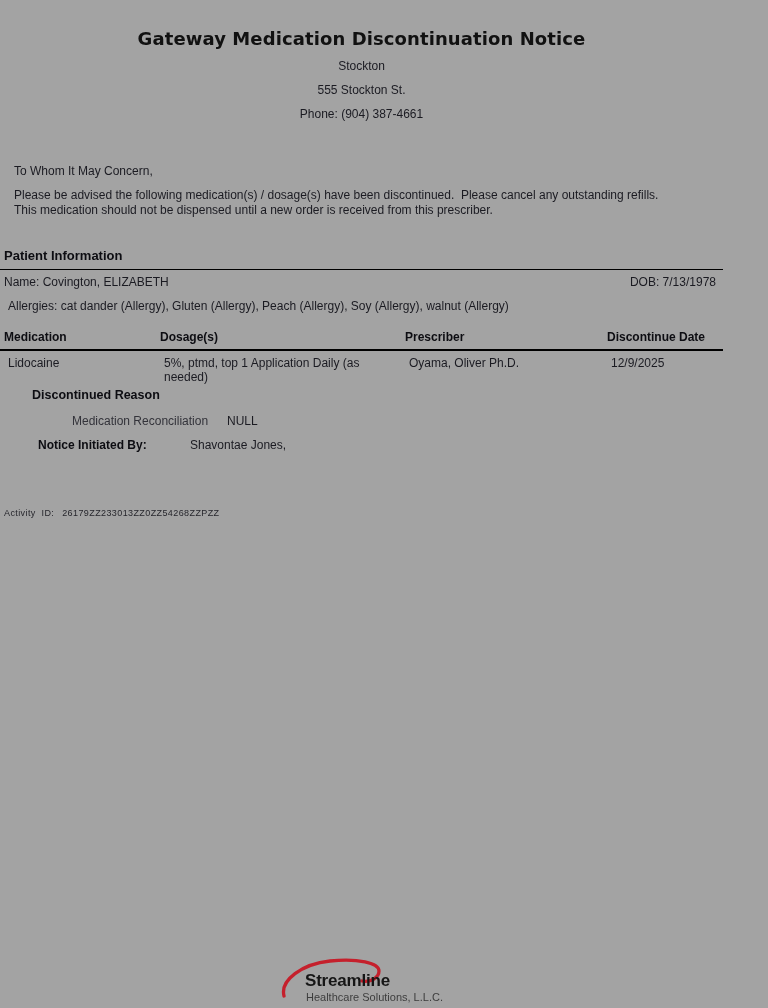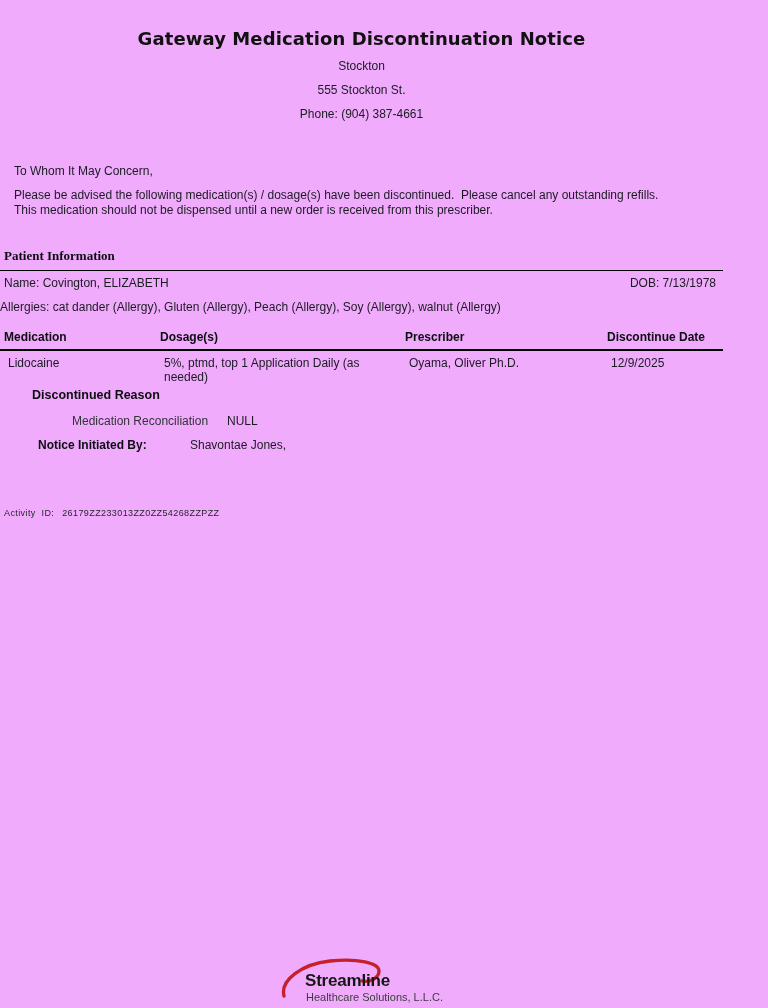--- a/index.html
+++ b/index.html
@@ -1,36 +1,36 @@
 <!DOCTYPE html>
 <html><head>
 <meta charset="utf-8">
 <style>
   * { margin:0; padding:0; box-sizing:border-box; }
   html,body { background:#ffffff; }
   body { width:768px; height:1008px; font-family:"Liberation Sans", sans-serif; color:#1b1b22; }
-  .page { position:relative; width:768px; height:1008px; background:#f0abfc; overflow:hidden; }
+  .page { position:relative; width:768px; height:1008px; background:#a3a3a3; overflow:hidden; }
 
   
   .header { position:absolute; top:28px; left:0; width:723px; text-align:center; }
   .doc-title { font-family:"DejaVu Sans", sans-serif; font-weight:700; font-size:18px; line-height:22px; color:#111; letter-spacing:0.1px; }
   .header-line { font-size:12px; line-height:14px; margin-top:10px; color:#1b1b22; }
   .doc-title + .header-line { margin-top:9px; }
 
   
   .letter { position:absolute; top:164px; left:14px; width:655px; }
   .salutation { font-size:12px; line-height:15px; }
   .letter-body { margin-top:9px; font-size:12px; line-height:15px; white-space:pre-wrap; }
 
   
   .patient { position:absolute; top:248px; left:0; width:723px; }
-  .section-title { font-size:13px; font-weight:700; color:#0d0d12; padding-left:4px;font-family:Liberation Serif, serif; }
+  .section-title { font-size:13px; font-weight:700; color:#0d0d12; padding-left:4px; }
   .patient .section-title { border-bottom:1px solid #000; padding-bottom:6px; }
   .name-row { display:flex; justify-content:space-between; margin-top:5px; padding:0 7px 0 4px; font-size:12px; line-height:15px; }
-  .allergies-row { margin-top:9px; padding-left:0; font-size:12px; line-height:15px; }
+  .allergies-row { margin-top:9px; padding-left:8px; font-size:12px; line-height:15px; }
 
   
   .med-table { position:absolute; top:330px; left:0; width:723px; font-size:12px; }
   .t-head { display:grid; grid-template-columns:156px 245px 202px auto; padding:0 0 5px 4px; border-bottom:2px solid #000; font-weight:700; color:#0d0d12; }
   .t-row  { display:grid; grid-template-columns:156px 245px 202px auto; padding:5px 0 0 8px; line-height:14px; }
   .cell-dosage { padding-right:30px; }
 
   
   .discontinued { position:absolute; top:388px; left:0; width:723px; font-size:12px;margin-left:28px; }
   .disc-title { font-size:12.5px; font-weight:700; color:#0d0d12; padding-left:4px; }

